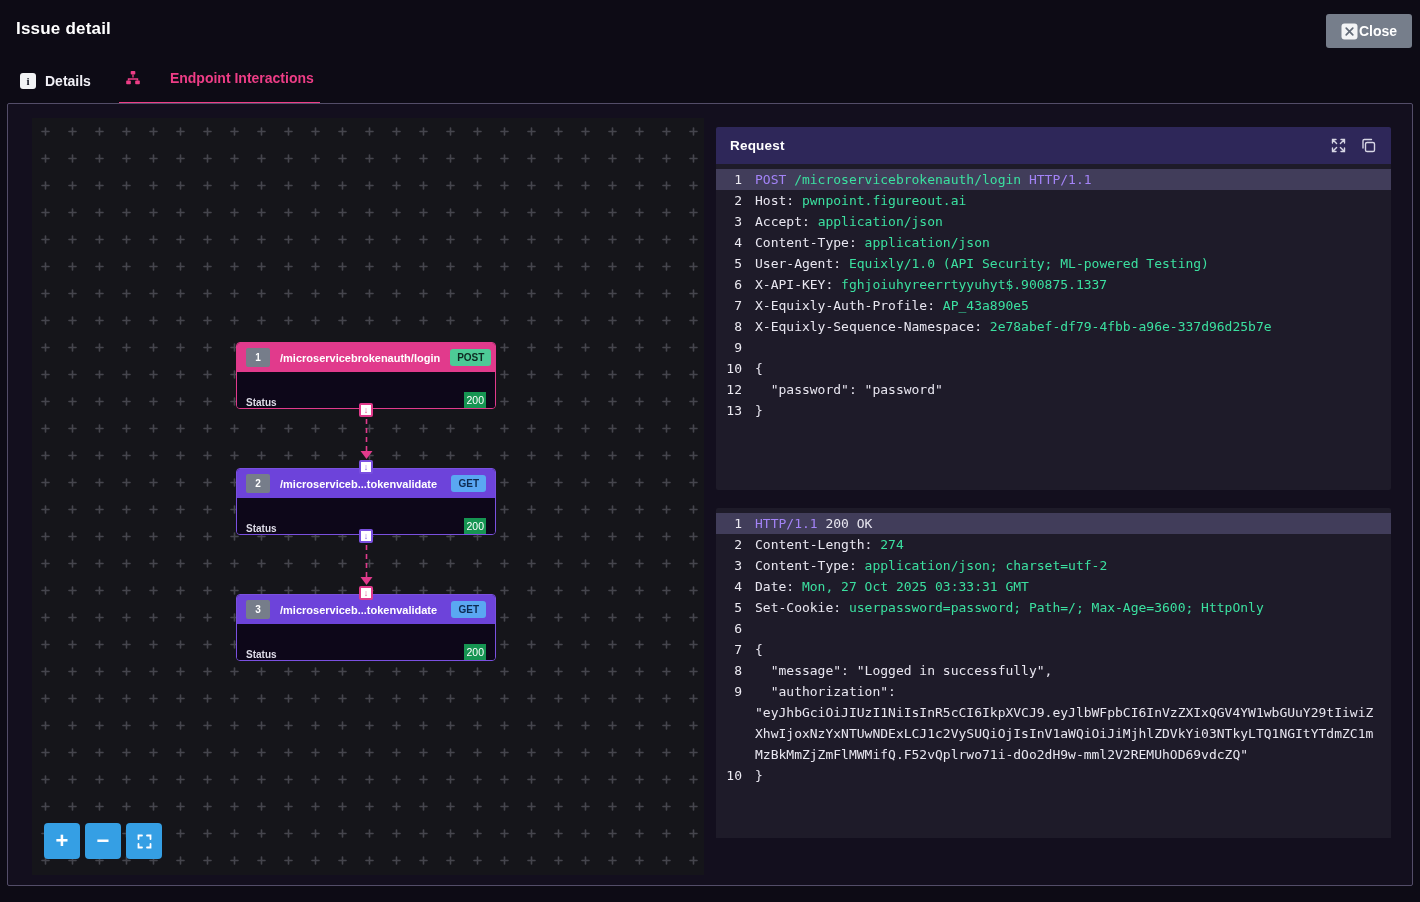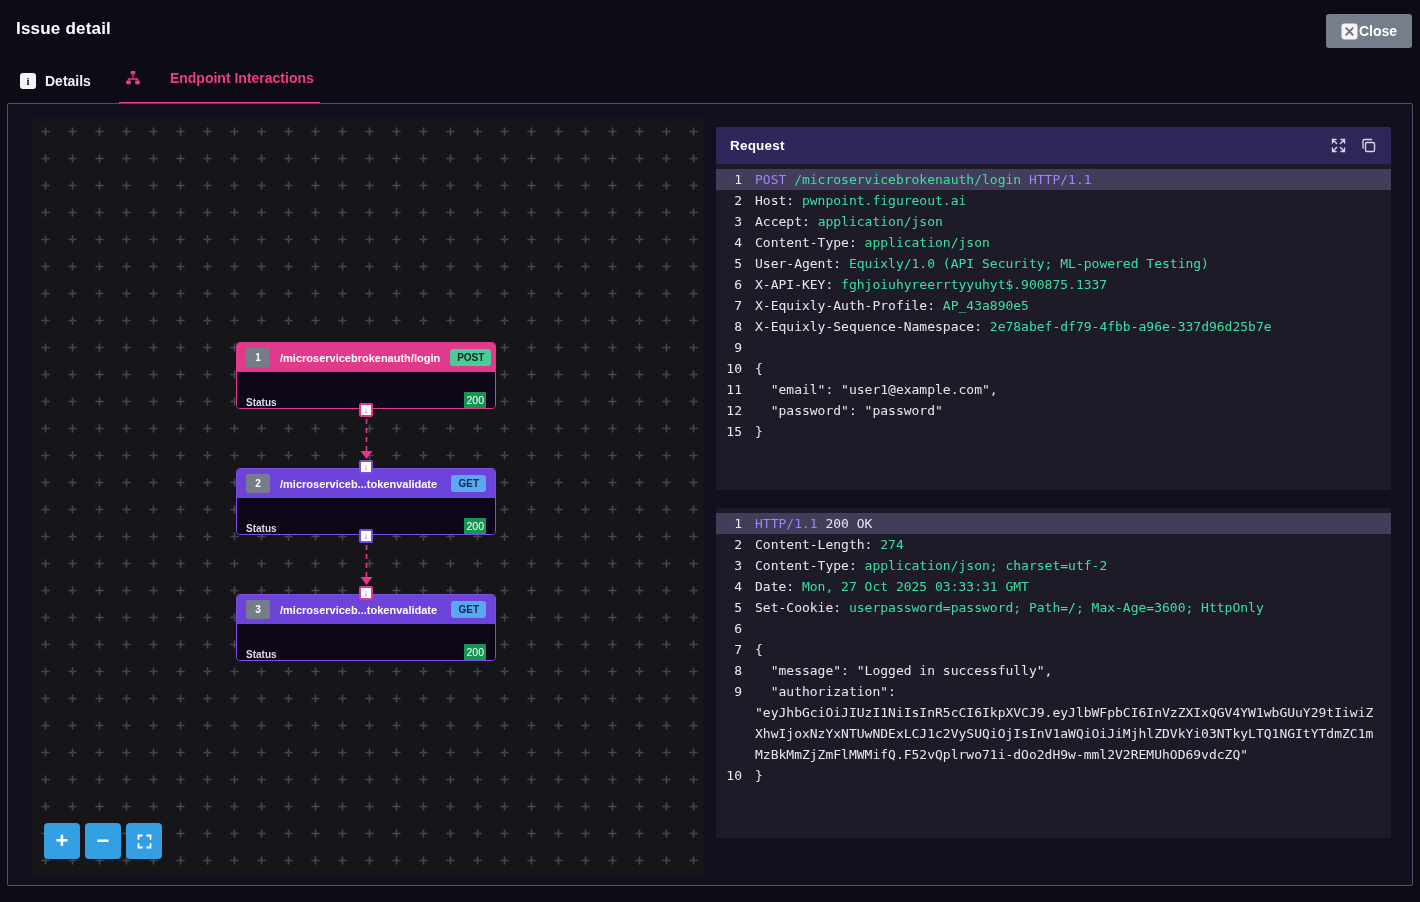--- a/index.html
+++ b/index.html
@@ -292,29 +292,25 @@
         </div>
         <div class="code-line">
           <span class="ln">9</span>
           <span class="ct"></span>
         </div>
         <div class="code-line">
           <span class="ln">10</span>
           <span class="ct"><span class="tok-plain">{</span></span>
         </div>
         <div class="code-line">
-          <span class="ln">11</span>
-          <span class="ct"><span class="tok-plain">  "email": "user1@example.com",</span></span>
-        </div>
-        <div class="code-line">
           <span class="ln">12</span>
           <span class="ct"><span class="tok-plain">  "password": "password"</span></span>
         </div>
         <div class="code-line">
-          <span class="ln">15</span>
+          <span class="ln">13</span>
           <span class="ct"><span class="tok-plain">}</span></span>
         </div>
       </div>
   </div>
 
   <div class="panel res">
     <div class="panel-body" id="res-code">
         <div class="code-line hl">
           <span class="ln">1</span>
           <span class="ct"><span class="tok-kw">HTTP/1.1 </span><span class="tok-plain">200 OK</span></span>

